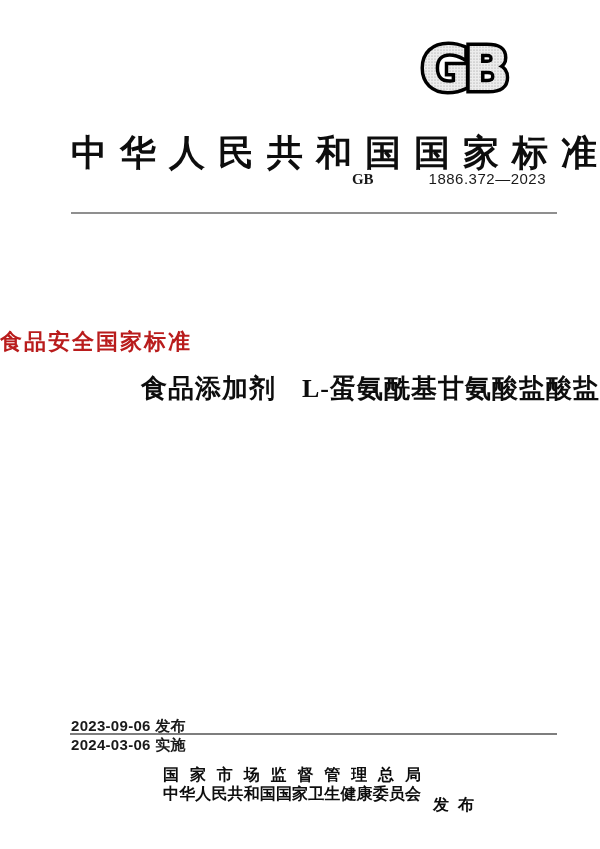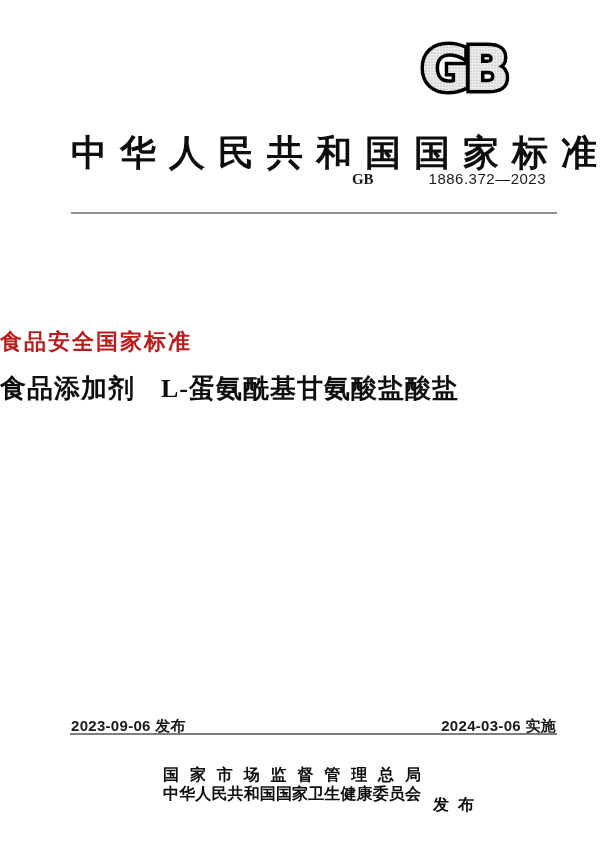--- a/index.html
+++ b/index.html
@@ -60,40 +60,42 @@
     text-align: left;
     font-size: 22px;
     font-weight: bold;
     letter-spacing: 2px;
     color: #b91c1c;
     white-space: nowrap;
   }
   .doc-title-2 {
     position: absolute;
     top: 371px; left: 0; width: 100%;
-    text-align: left;
+    text-align: right;
     font-size: 26px;
     font-weight: bold;
     letter-spacing: 1px;
     color: #0d0d0d;
     white-space: nowrap;
+    padding-left: 38px;
   }
   .doc-title-2 .title-name { margin-left: 26px; }
 
   
   .date-row {
     position: absolute;
     left: 71px; right: 44px; top: 717px;
     display: flex;
     justify-content: space-between;
     font-family: "Liberation Sans", "DejaVu Sans", sans-serif;
     font-size: 15px;
     font-weight: 600;
     letter-spacing: 0.3px;
     color: #1a1a1a;
+    flex-direction: column;
   }
   .issuer-block {
     position: absolute;
     left: 163px; top: 751px;
     display: flex;
     align-items: center;
     gap: 12px;
   }
   .issuer-lines {
     width: 258px;

